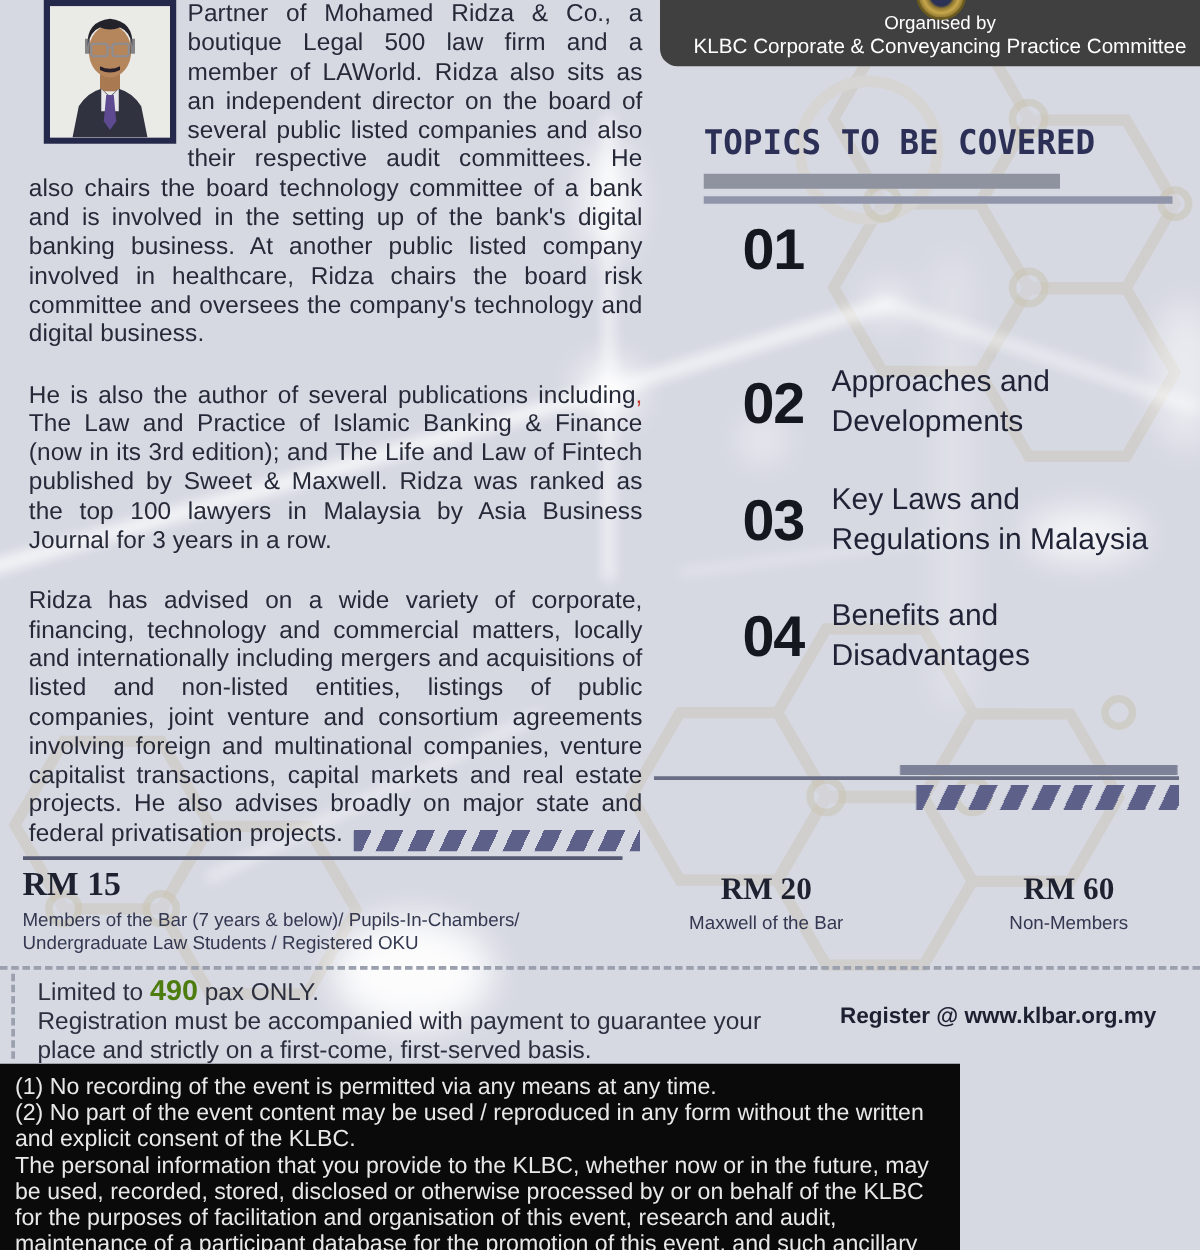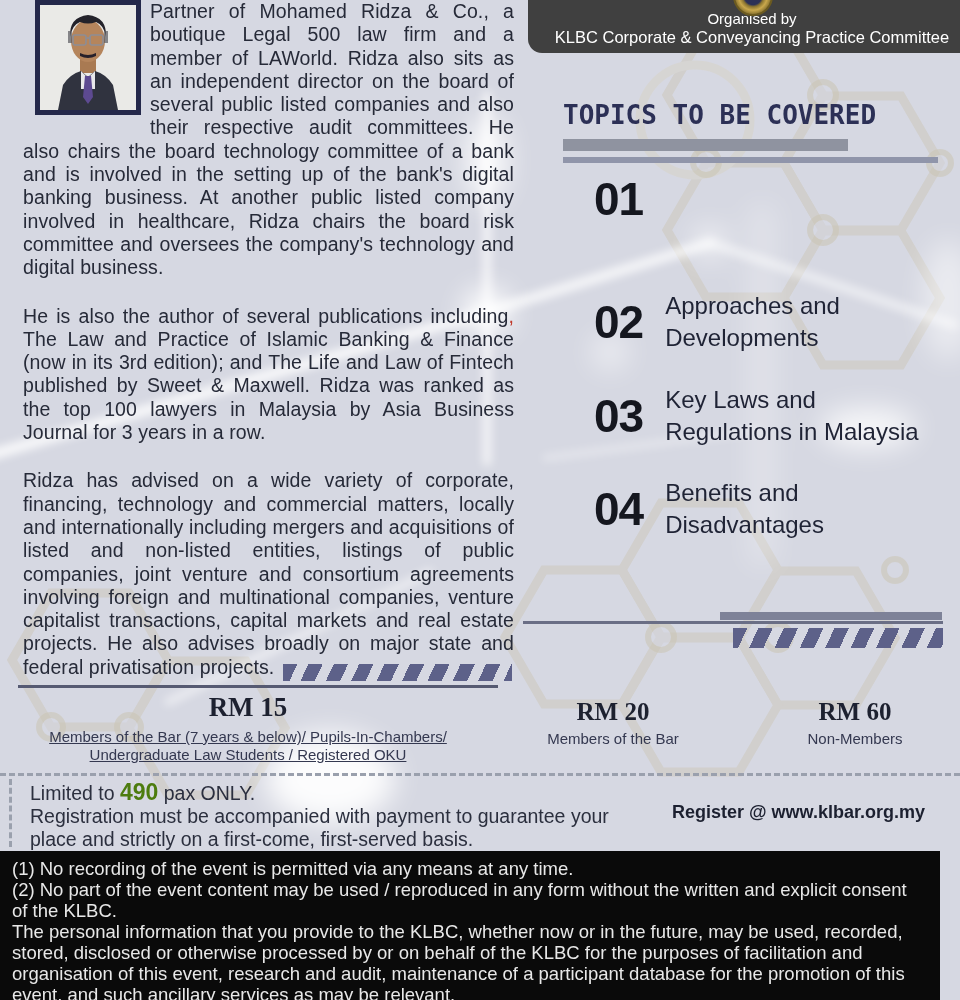--- a/index.html
+++ b/index.html
@@ -14,23 +14,23 @@
     font-size:19.5px;line-height:23.3px;text-align:justify;letter-spacing:.1px;}
   .bio-col p{margin:0 0 25px 3px;}
   .photo-frame{float:left;width:96px;height:105px;border:5px solid #24284a;
     margin:0 9px 3px 15px;background:#eeeeec;}
   .red{color:#c0392b;}
 
   .hatch{background:repeating-linear-gradient(115deg,#5d6189 0 13px,rgba(0,0,0,0) 13px 23px);}
   .hatch-left{position:absolute;left:283px;top:664px;width:229px;height:17px;}
   .line-left{position:absolute;left:18px;top:685px;width:480px;height:3px;background:#565a72;}
 
-  .price-main{position:absolute;left:18px;top:692px;width:460px;text-align:center;}
+  .price-main{position:absolute;left:18px;top:692px;width:460px;}
   .amt{font-family:"Liberation Serif",serif;font-weight:bold;font-size:27px;color:#1d2130;}
-  .price-main .desc{font-size:15px;line-height:18px;color:#343850;margin-top:5px;text-decoration:underline;}
+  .price-main .desc{font-size:15px;line-height:18px;color:#343850;margin-top:5px;}
 
   
   .navy-box{position:absolute;left:528px;top:0;width:448px;height:53px;background:#404040;
     border-radius:0 0 14px 14px;color:#ffffff;text-align:center;}
   .org-line{font-size:15px;margin-top:10px;}
   .committee-line{font-size:16.5px;margin-top:1px;}
   .emblem{position:absolute;left:205px;top:-24px;width:36px;height:36px;border-radius:50%;
     background:radial-gradient(circle at 50% 50%, #2c3156 34%, #8a7430 42%, #c9a84c 56%, #8a7430 72%, #c9a84c 100%);
     border:2px solid #6b5a20;}
 
@@ -57,21 +57,21 @@
 
   
   .dash-sep{position:absolute;left:0;top:773px;width:960px;border-top:3px dashed #9aa0ad;}
   .dash-left{position:absolute;left:9px;top:779px;height:68px;border-left:3px dashed #9aa0ad;}
   .reg{position:absolute;left:30px;top:781px;font-size:19.5px;line-height:23px;color:#2b2f3e;}
   .reg b{font-size:23px;color:#4d7c0f;}
   .register-link{position:absolute;left:672px;top:802px;width:270px;text-align:left;
     font-weight:bold;font-size:18px;color:#1c2030;}
 
   
-  .terms{position:absolute;left:0;top:851px;width:940px;height:149px;background:#0a0a0a;
+  .terms{position:absolute;left:0;top:851px;width:768px;height:149px;background:#0a0a0a;
     color:#e8e8e8;box-sizing:border-box;padding:7px 14px 0 12px;
     font-size:18.5px;line-height:21px;}
   .terms p{margin:0;}
 </style>
 </head>
 <body>
 
 <div class="poster">
 
   <svg class="bg" width="960" height="852" viewBox="0 0 960 852">
@@ -200,21 +200,21 @@
       <span>Disadvantages</span>
     </div>
   </div>
 
   <div class="gray-bar-r"></div>
   <div class="line-right"></div>
   <div class="hatch hatch-right"></div>
 
   <div class="price-mid price-20">
     <div class="amt">RM 20</div>
-    <div class="desc">Members of the Bar</div>
+    <div class="desc">Maxwell of the Bar</div>
   </div>
   <div class="price-mid price-60">
     <div class="amt">RM 60</div>
     <div class="desc">Non-Members</div>
   </div>
 
   <div class="dash-sep"></div>
   <div class="dash-left"></div>
   <div class="reg">
     <span>Limited to </span><b>490</b><span> pax ONLY.</span><br>

